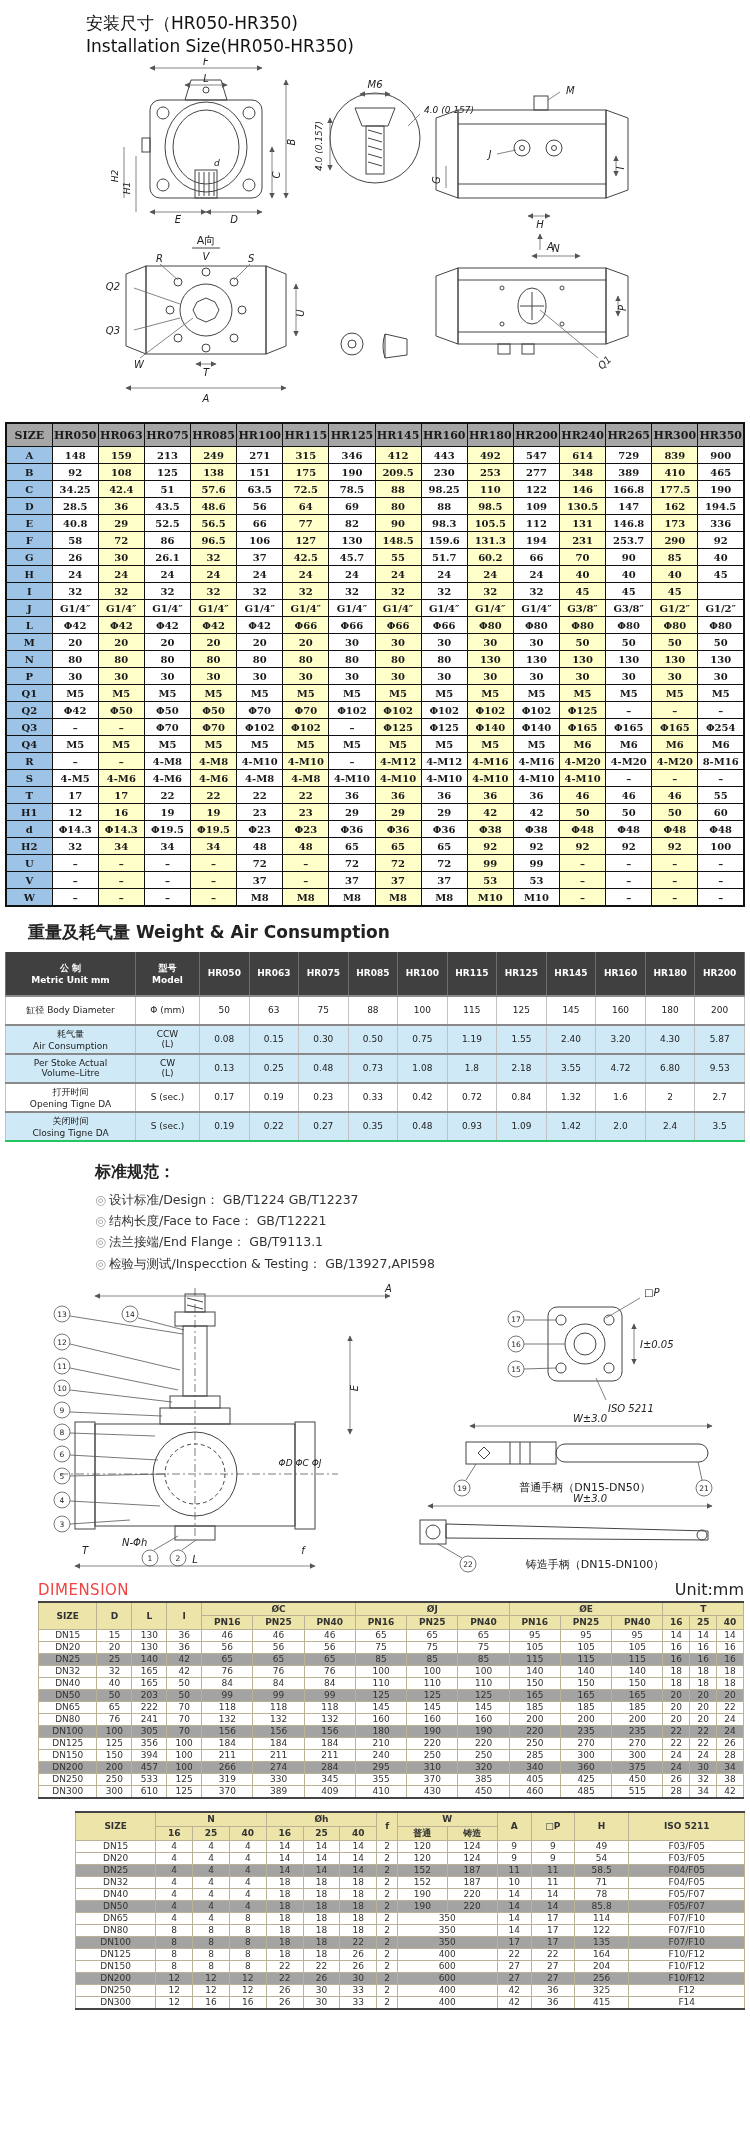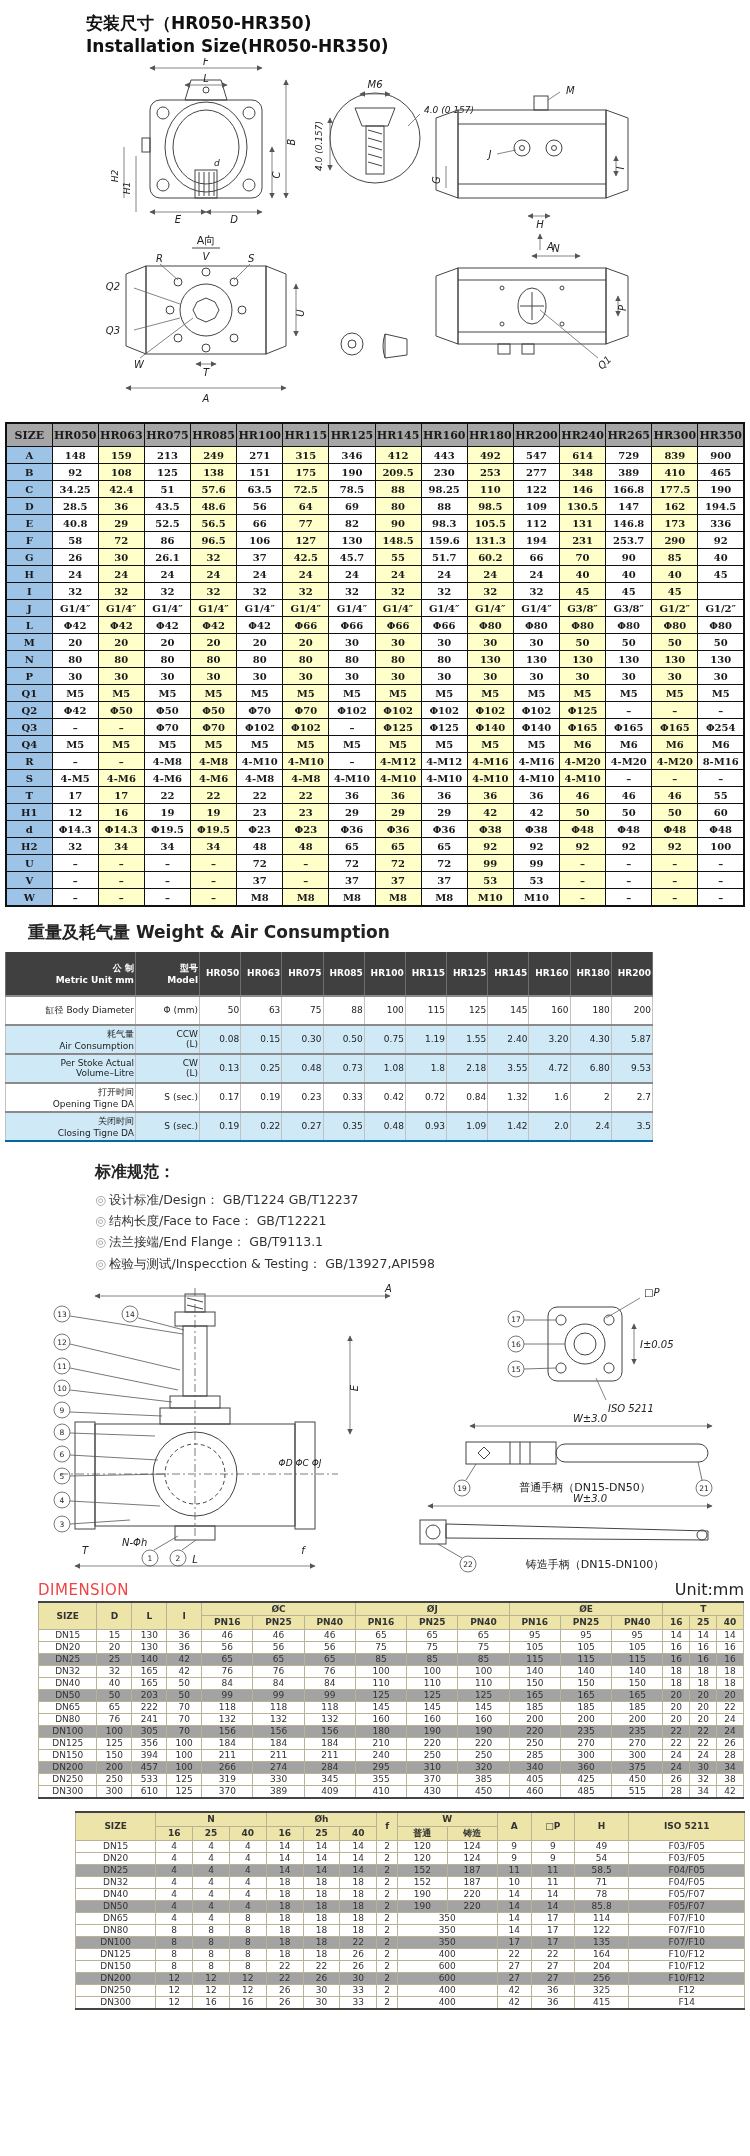--- a/index.html
+++ b/index.html
@@ -1,45 +1,45 @@
 <!DOCTYPE html>
 <html><head>
 <meta charset="utf-8">
 <style>
   *{box-sizing:border-box}
   html,body{margin:0;padding:0}
   body{width:750px;background:#fff;color:#1a1a1a;font-family:"DejaVu Sans","Liberation Sans",sans-serif}
   .page{width:750px;position:relative}
 
-  .titles{padding:12px 0 0 86px;font-weight:bold;font-size:17px;line-height:1.35;color:#111}
+  .titles{padding:12px 0 0 86px;font-weight:normal;font-size:17px;line-height:1.35;color:#111}
 
   svg{display:block}
   svg text{font-family:"DejaVu Sans","Liberation Sans",sans-serif;fill:#222}
   .dimtext{font-size:10px;font-style:italic}
   .smalltext{font-size:9px;font-style:italic}
   .cntext{font-size:11px;font-style:normal}
   .callout-num{font-size:7.5px;font-style:normal}
 
   
   table.install{border-collapse:collapse;table-layout:fixed;width:740px;margin:4px 5px 0;
     font-family:"DejaVu Serif","Liberation Serif",serif;font-size:10px;font-weight:bold;
     text-align:center;border:2px solid #111}
   .install th,.install td{border:1px solid #111;padding:1px 0;height:17px;overflow:hidden;white-space:nowrap}
   .install thead th{background:#a6a6a6;height:24px;font-size:11px}
   .install tbody th{background:#9dc3e6}
   .install td{background:#fff}
   .install td.y{background:#ffffc9}
 
   
   .wtitle{margin:14px 0 0 28px;font-size:17px;font-weight:bold;color:#222}
-  table.weight{border-collapse:collapse;width:648px;margin:8px 5px 0;font-size:9px;text-align:right;color:#222}
+  table.weight{border-collapse:collapse;width:740px;margin:8px 5px 0;font-size:9px;text-align:center;color:#222}
   .weight th,.weight td{border-left:1px solid #c2c2c2;border-right:1px solid #c2c2c2;padding:2px 1px;font-weight:normal}
   .weight thead th{background:#404040;color:#fff;height:44px;border-color:#6e6e6e;font-weight:bold}
   .weight tbody tr{border-top:2px solid #8a8a8a;height:29px}
-  .weight tbody{border-bottom:2px solid #0369a1}
+  .weight tbody{border-bottom:2px solid #22c55e}
   .weight tbody tr.wshade{background:#cfe9f6}
   .weight th.wlabel{width:130px}
   .weight th.wunit{width:64px}
 
   
   .standards{margin:20px 4px 0 95px}
   .standards h3{margin:0 0 6px;font-size:16px;color:#222}
   .standards .item{font-size:12.5px;line-height:1.7;color:#333}
   .standards .bullet{color:#999;margin-right:3px}
 

